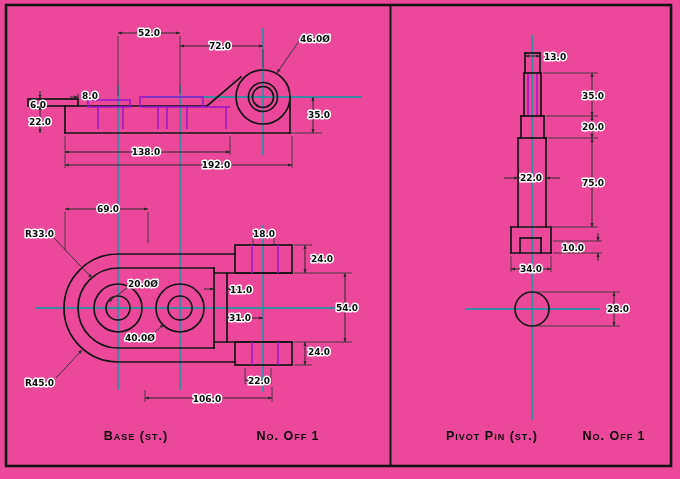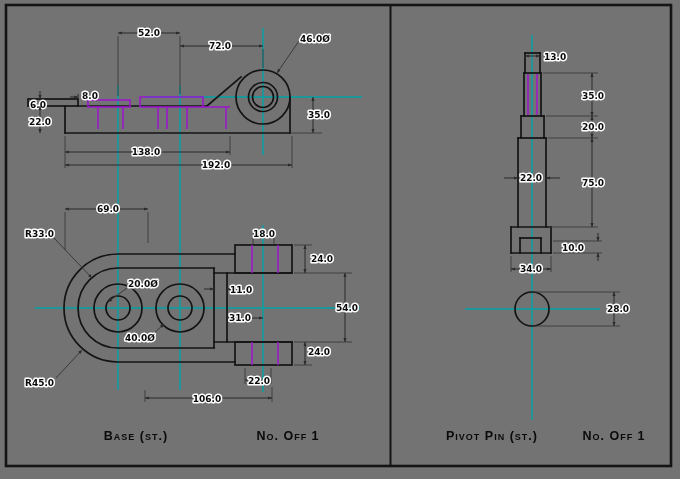--- a/index.html
+++ b/index.html
@@ -1,16 +1,16 @@
 <!DOCTYPE html>
 <html><head>
 <meta charset="utf-8">
 <style>
   html,body{margin:0;padding:0;background:#fff;}
-  .stage{position:relative;width:680px;height:479px;background:#737373;overflow:hidden;
+  .stage{position:relative;width:680px;height:479px;background:#ec4899;overflow:hidden;
          font-family:"DejaVu Sans", sans-serif;}
   svg{position:absolute;left:0;top:0;}
   .obj{stroke:#141414;stroke-width:1.7;fill:none;stroke-linecap:square;}
   .hid{stroke:#9c14cf;stroke-width:1.5;fill:none;}
   .cl{stroke:#00a2a6;stroke-width:1.4;fill:none;}
   .dl{stroke:#2b2b2b;stroke-width:1;fill:none;marker-start:url(#mas);marker-end:url(#mae);}
   .tl{stroke:#2b2b2b;stroke-width:1;fill:none;}
   .ext{stroke:#3a3a3a;stroke-width:0.9;fill:none;}
   .ldr{stroke:#3a3a3a;stroke-width:1;fill:none;marker-end:url(#mae);}
   .dim{font:bold 9px "DejaVu Sans", sans-serif;fill:#0a0a0a;text-anchor:middle;

